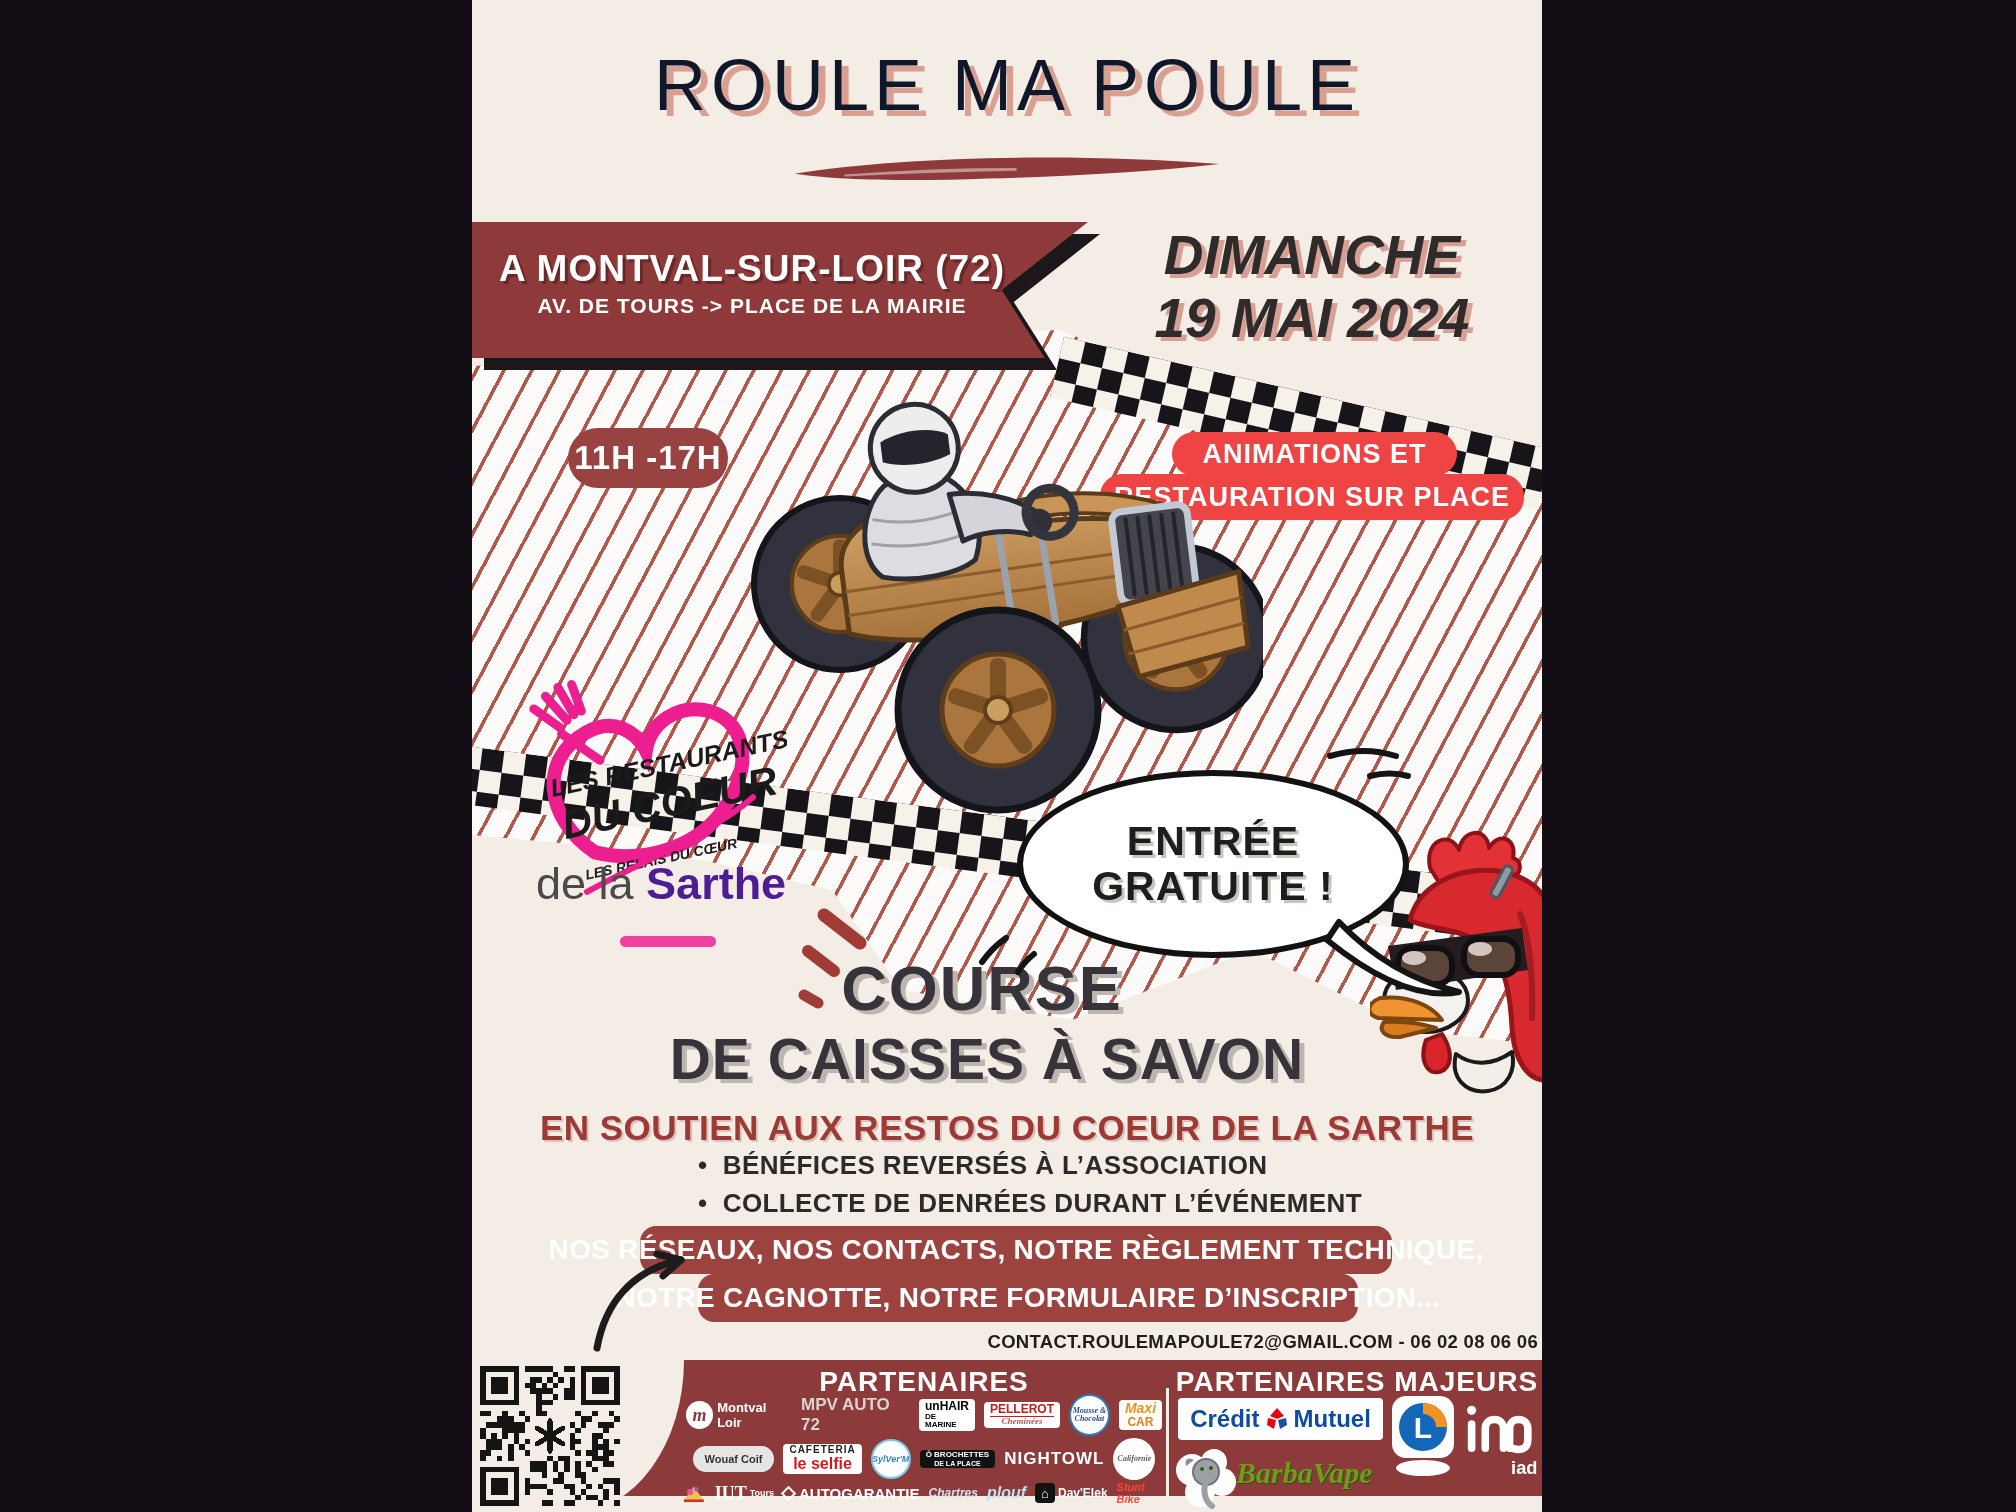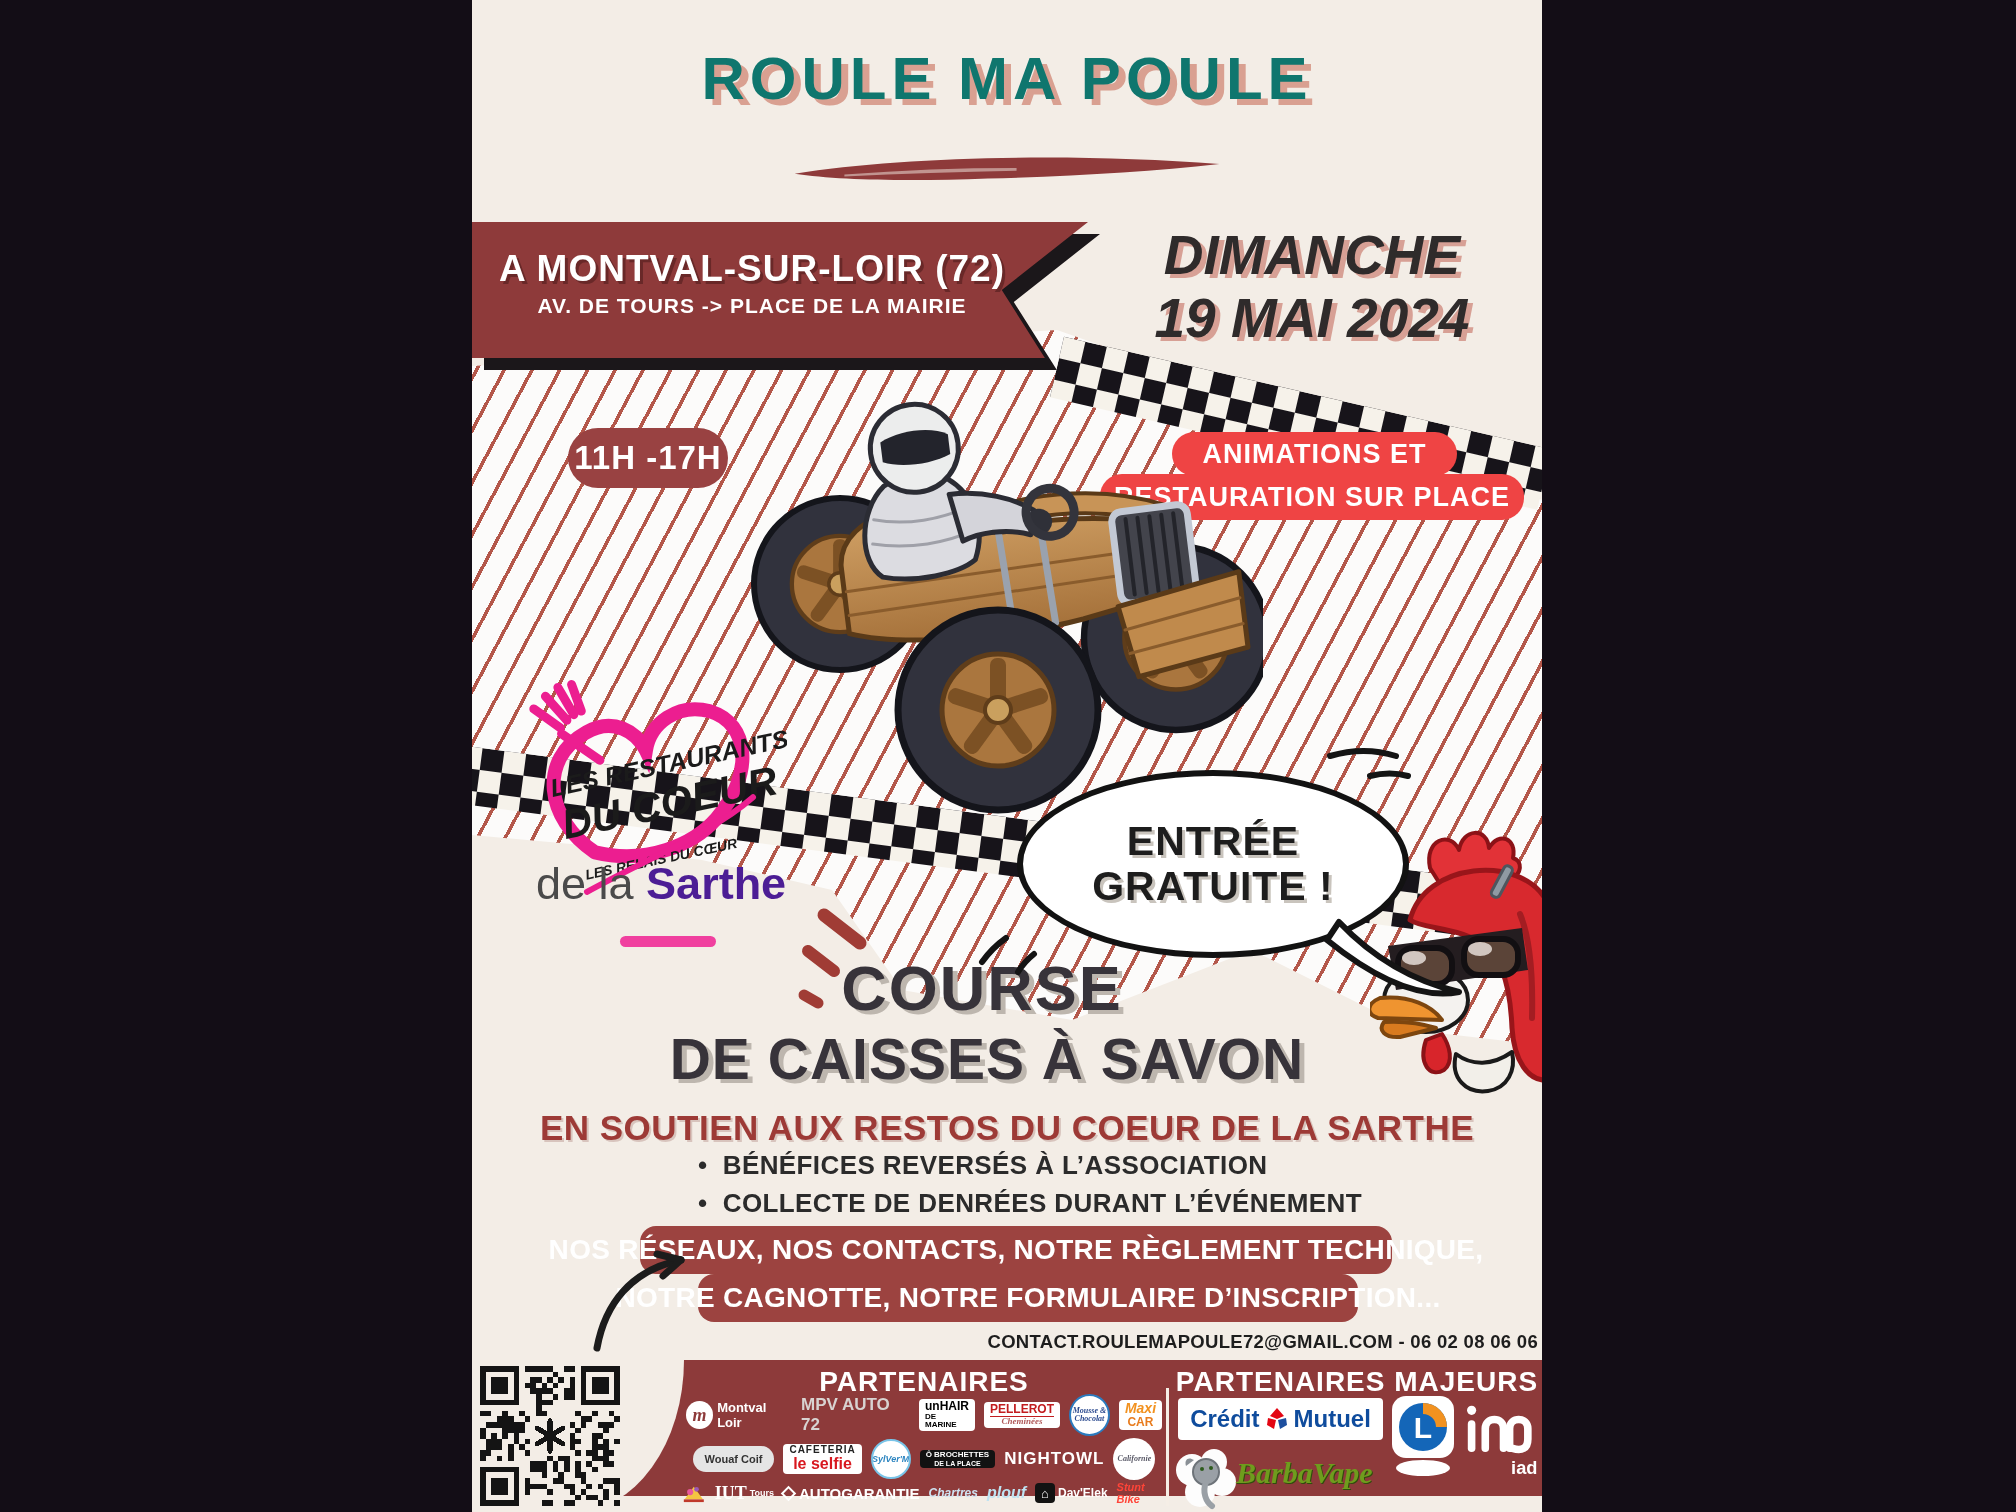--- a/index.html
+++ b/index.html
@@ -1,21 +1,21 @@
 <!DOCTYPE html>
 <html><head>
 <meta charset="utf-8">
 <style>
   html,body{margin:0;padding:0;background:#130d16;width:2016px;height:1512px;overflow:hidden;}
   *{box-sizing:border-box;}
   body{font-family:"Liberation Sans",sans-serif;}
   .abs{position:absolute;}
   #page{position:relative;width:2016px;height:1512px;background:#130d16;}
   #poster{position:absolute;left:472px;top:0;width:1070px;height:1512px;background:#f3ede6;overflow:hidden;}
-  .ttl{width:100%;text-align:center;font-weight:bold;color:#0f766e;font-size:60px;letter-spacing:5px;
+  .ttl{width:100%;text-align:center;font-weight:normal;color:#0f172a;font-size:72px;letter-spacing:5px;
        text-shadow:7px 6px 0 #d9a091;white-space:nowrap;}
   .banner{background:#8e3a3a;clip-path:polygon(0 0,100% 0,86% 50%,93% 100%,0 100%);}
   .banner-shadow{background:#1b171a;clip-path:polygon(0 0,100% 0,86% 50%,93% 100%,0 100%);}
   .banner-l1{color:#fff;font-weight:bold;font-size:37px;letter-spacing:1px;text-align:center;
              text-shadow:3px 3px 0 rgba(60,20,20,.45);}
   .banner-l2{color:#fff;font-weight:bold;font-size:21px;letter-spacing:1px;text-align:center;}
   .datetxt{color:#2f2b2b;font-weight:bold;font-size:55px;line-height:1.14;text-align:center;
            text-shadow:5px 4px 0 #d7a095;white-space:nowrap;}
   .stripes{background:#fcfbfa;
      background-image:repeating-linear-gradient(118deg,rgba(0,0,0,0) 0 21px,#b4574a 21px 24.5px);}

